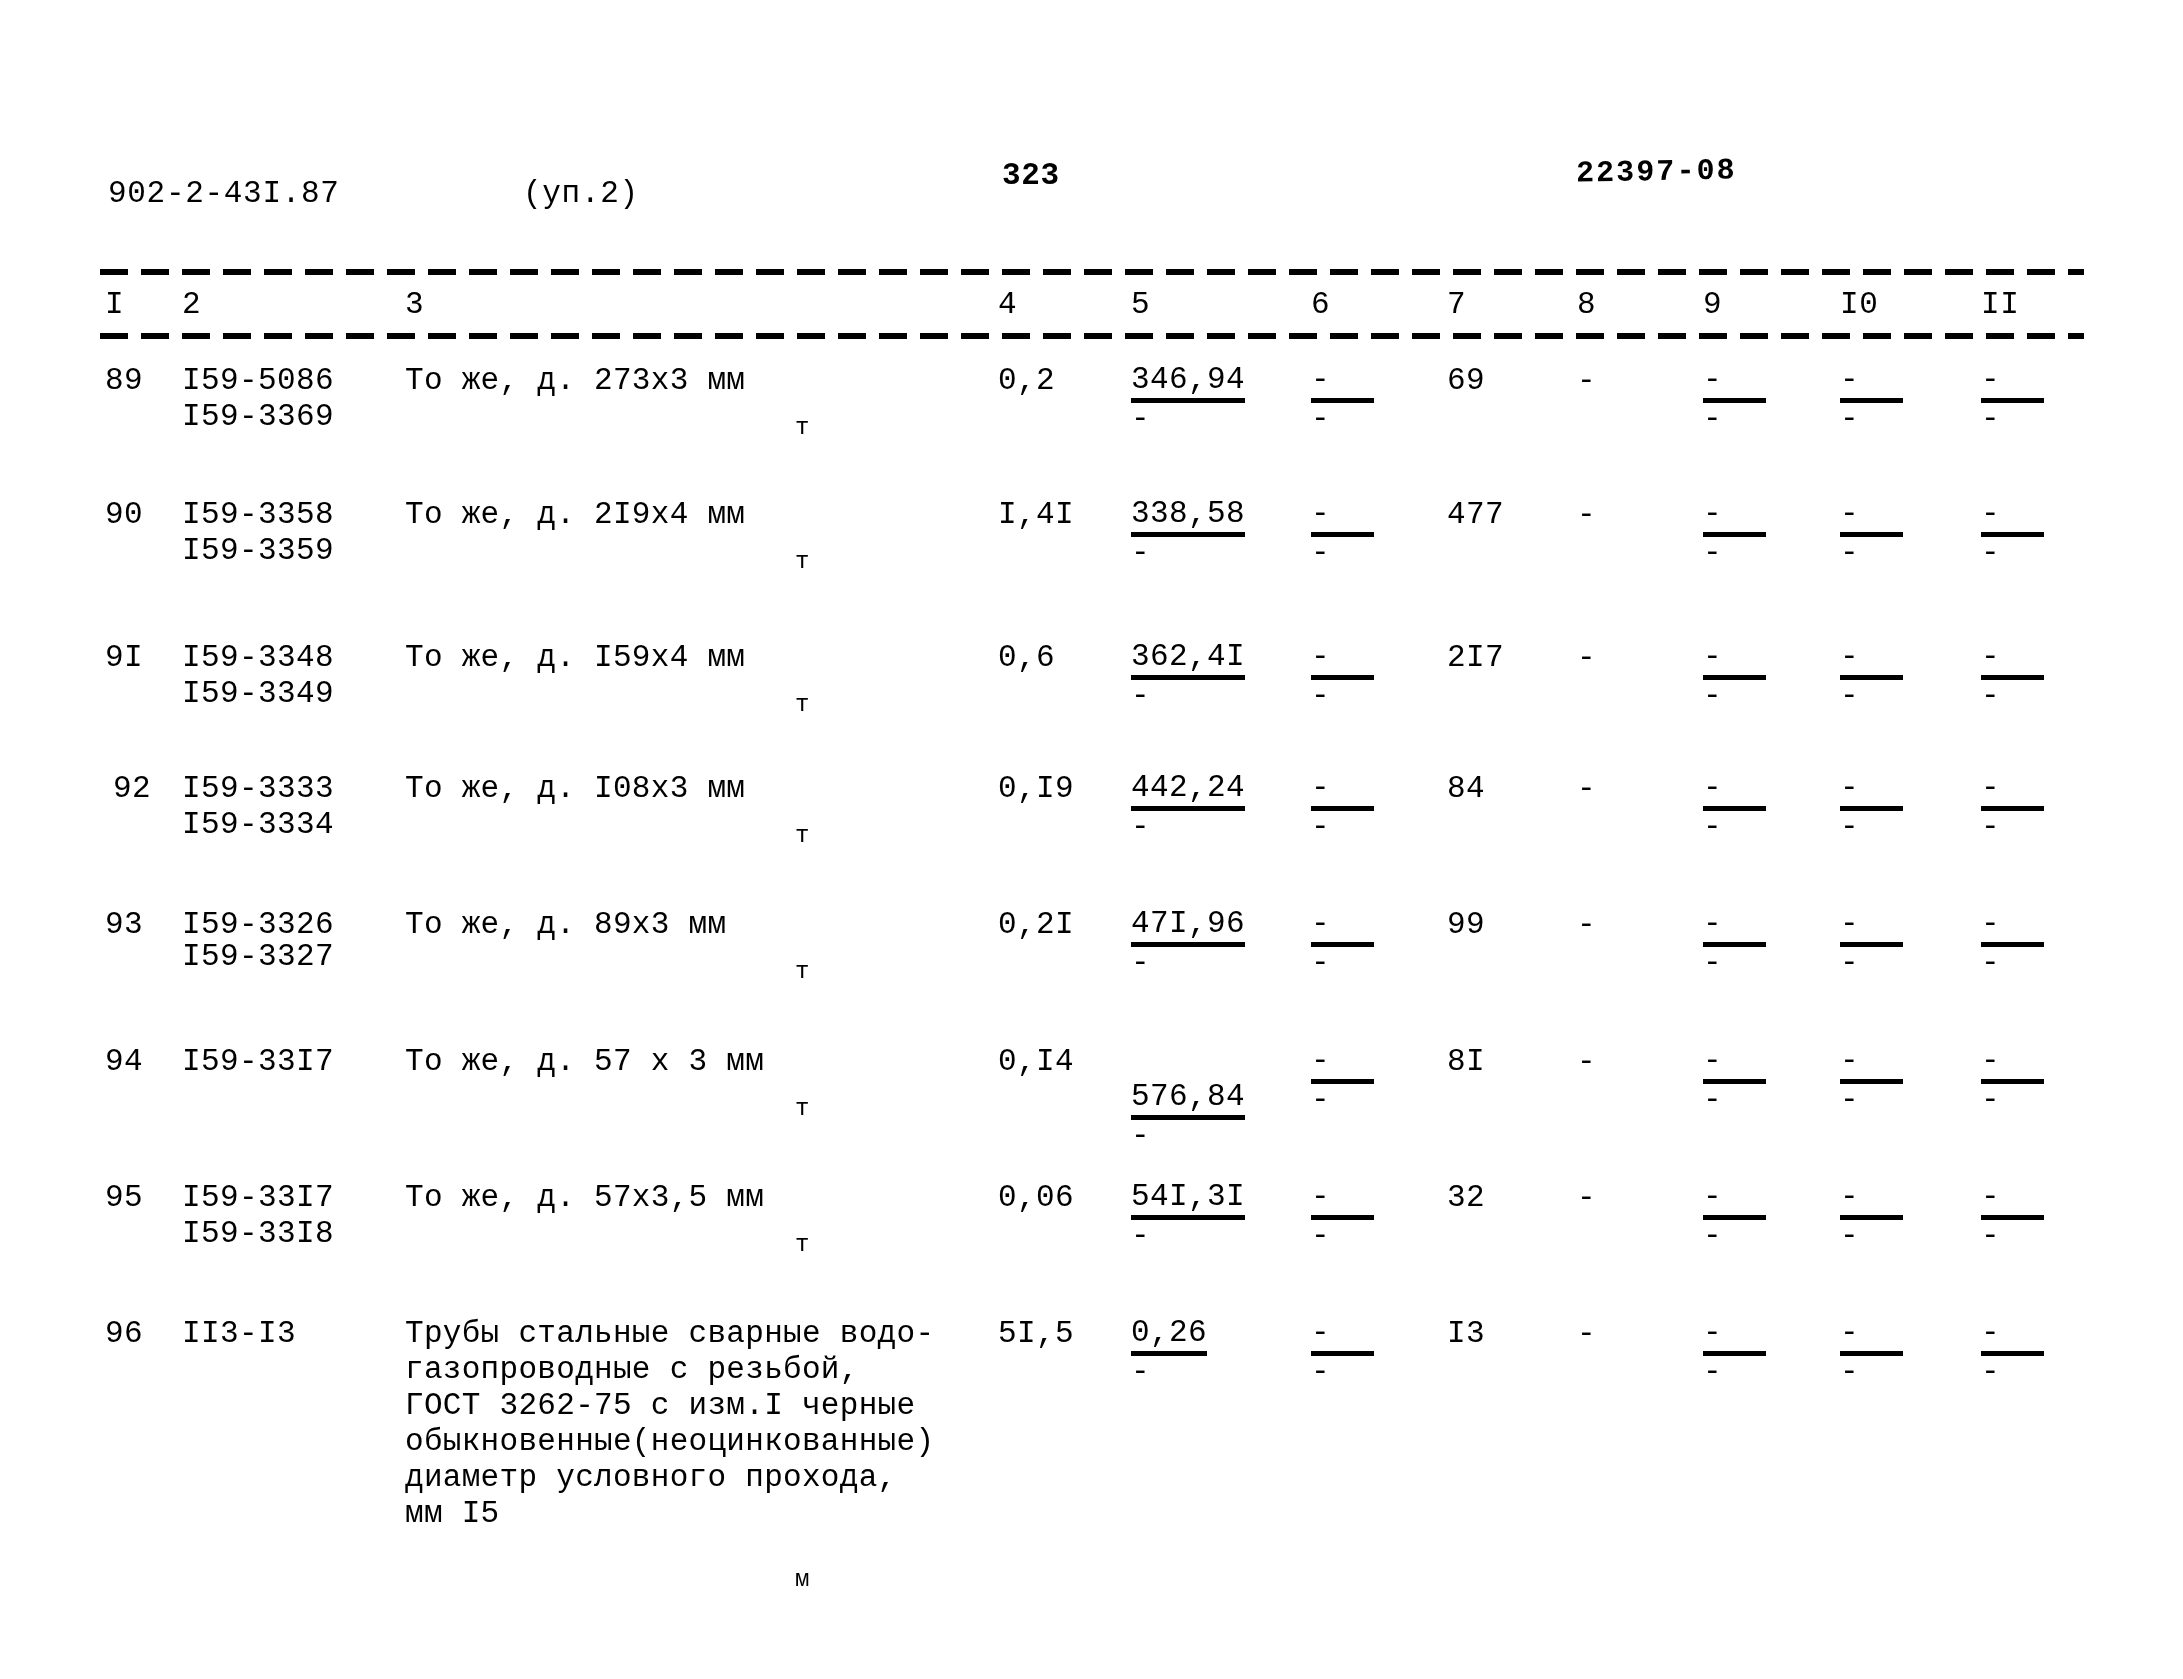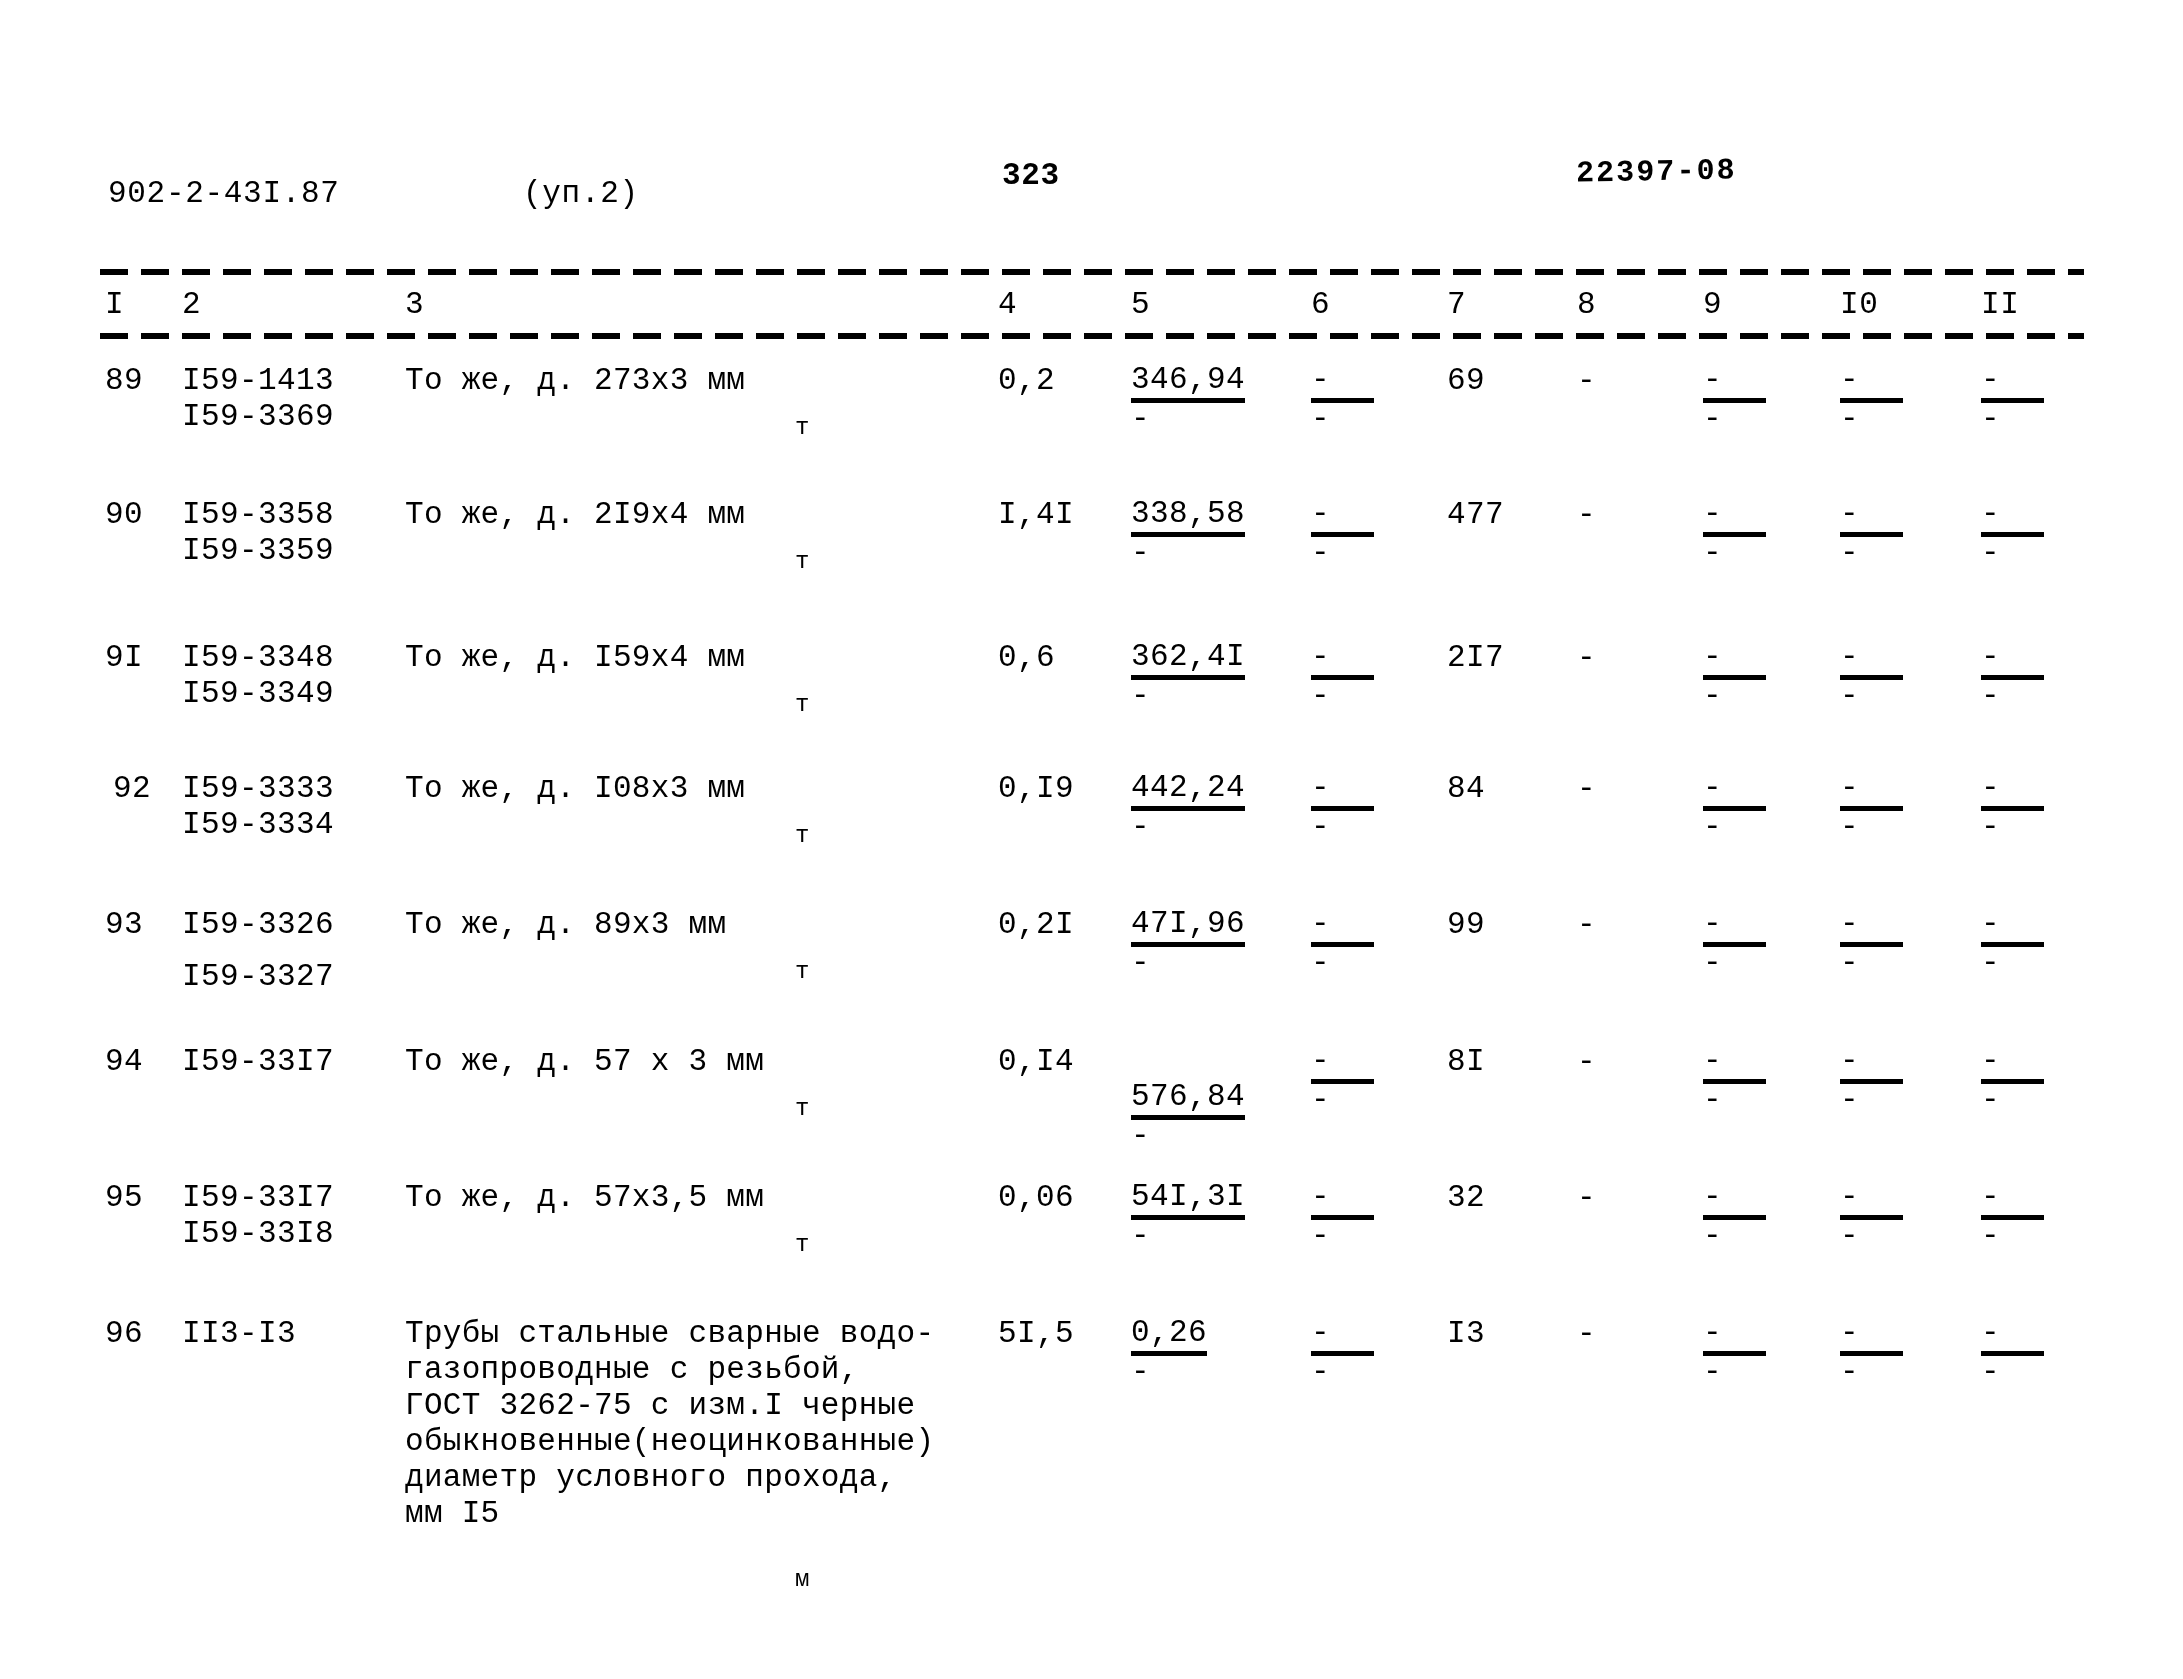--- a/index.html
+++ b/index.html
@@ -173,21 +173,21 @@
       <div class="colnum" style="left: 1447px;">7</div>
       <div class="colnum" style="left: 1577px;">8</div>
       <div class="colnum" style="left: 1703px;">9</div>
       <div class="colnum" style="left: 1840px;">I0</div>
       <div class="colnum" style="left: 1981px;">II</div>
     </div>
 
   <div id="table-body">
       <div class="row" style="height: 135px; position: absolute; top: 7.1px; left: 0px; width: 2183px;">
         <div class="cell c-num" style="left: 105px; top: 0px;">89</div>
-        <div class="cell c-code" style="left: 182px; top: 0px;">I59-1413</div>
+        <div class="cell c-code" style="left: 182px; top: 0px;">I59-5086</div>
         <div class="cell c-code" style="left: 182px; top: 36px;">I59-3369</div>
         <div class="desc-block" style="top: 0px;">То же, д. 273х3 мм</div>
         <div class="cell c-unit" style="left: 795px; top: 47px;">т</div>
         <div class="cell c-qty" style="left: 998px; top: 0px;">0,2</div>
         <div class="frac dash" style="left: 1131px; top: 0px;">
           <span class="top">346,94</span>
           <span class="bot">-</span>
         </div>
         <div class="frac dash" style="left: 1311px; top: 0px;">
           <span class="top">-</span>
@@ -294,21 +294,21 @@
           <span class="bot">-</span>
         </div>
         <div class="frac dash" style="left: 1981px; top: 0px;">
           <span class="top">-</span>
           <span class="bot">-</span>
         </div>
       </div>
       <div class="row" style="height: 135px; position: absolute; top: 551px; left: 0px; width: 2183px;">
         <div class="cell c-num" style="left: 105px; top: 0px;">93</div>
         <div class="cell c-code" style="left: 182px; top: 0px;">I59-3326</div>
-        <div class="cell c-code" style="left: 182px; top: 52px; text-align: right;">I59-3327</div>
+        <div class="cell c-code" style="left: 182px; top: 32px; text-align: right;">I59-3327</div>
         <div class="desc-block" style="top: 0px;">То же, д. 89х3 мм</div>
         <div class="cell c-unit" style="left: 795px; top: 47px;">т</div>
         <div class="cell c-qty" style="left: 998px; top: 0px;">0,2I</div>
         <div class="frac dash" style="left: 1131px; top: 0px;">
           <span class="top">47I,96</span>
           <span class="bot">-</span>
         </div>
         <div class="frac dash" style="left: 1311px; top: 0px;">
           <span class="top">-</span>
           <span class="bot">-</span>

